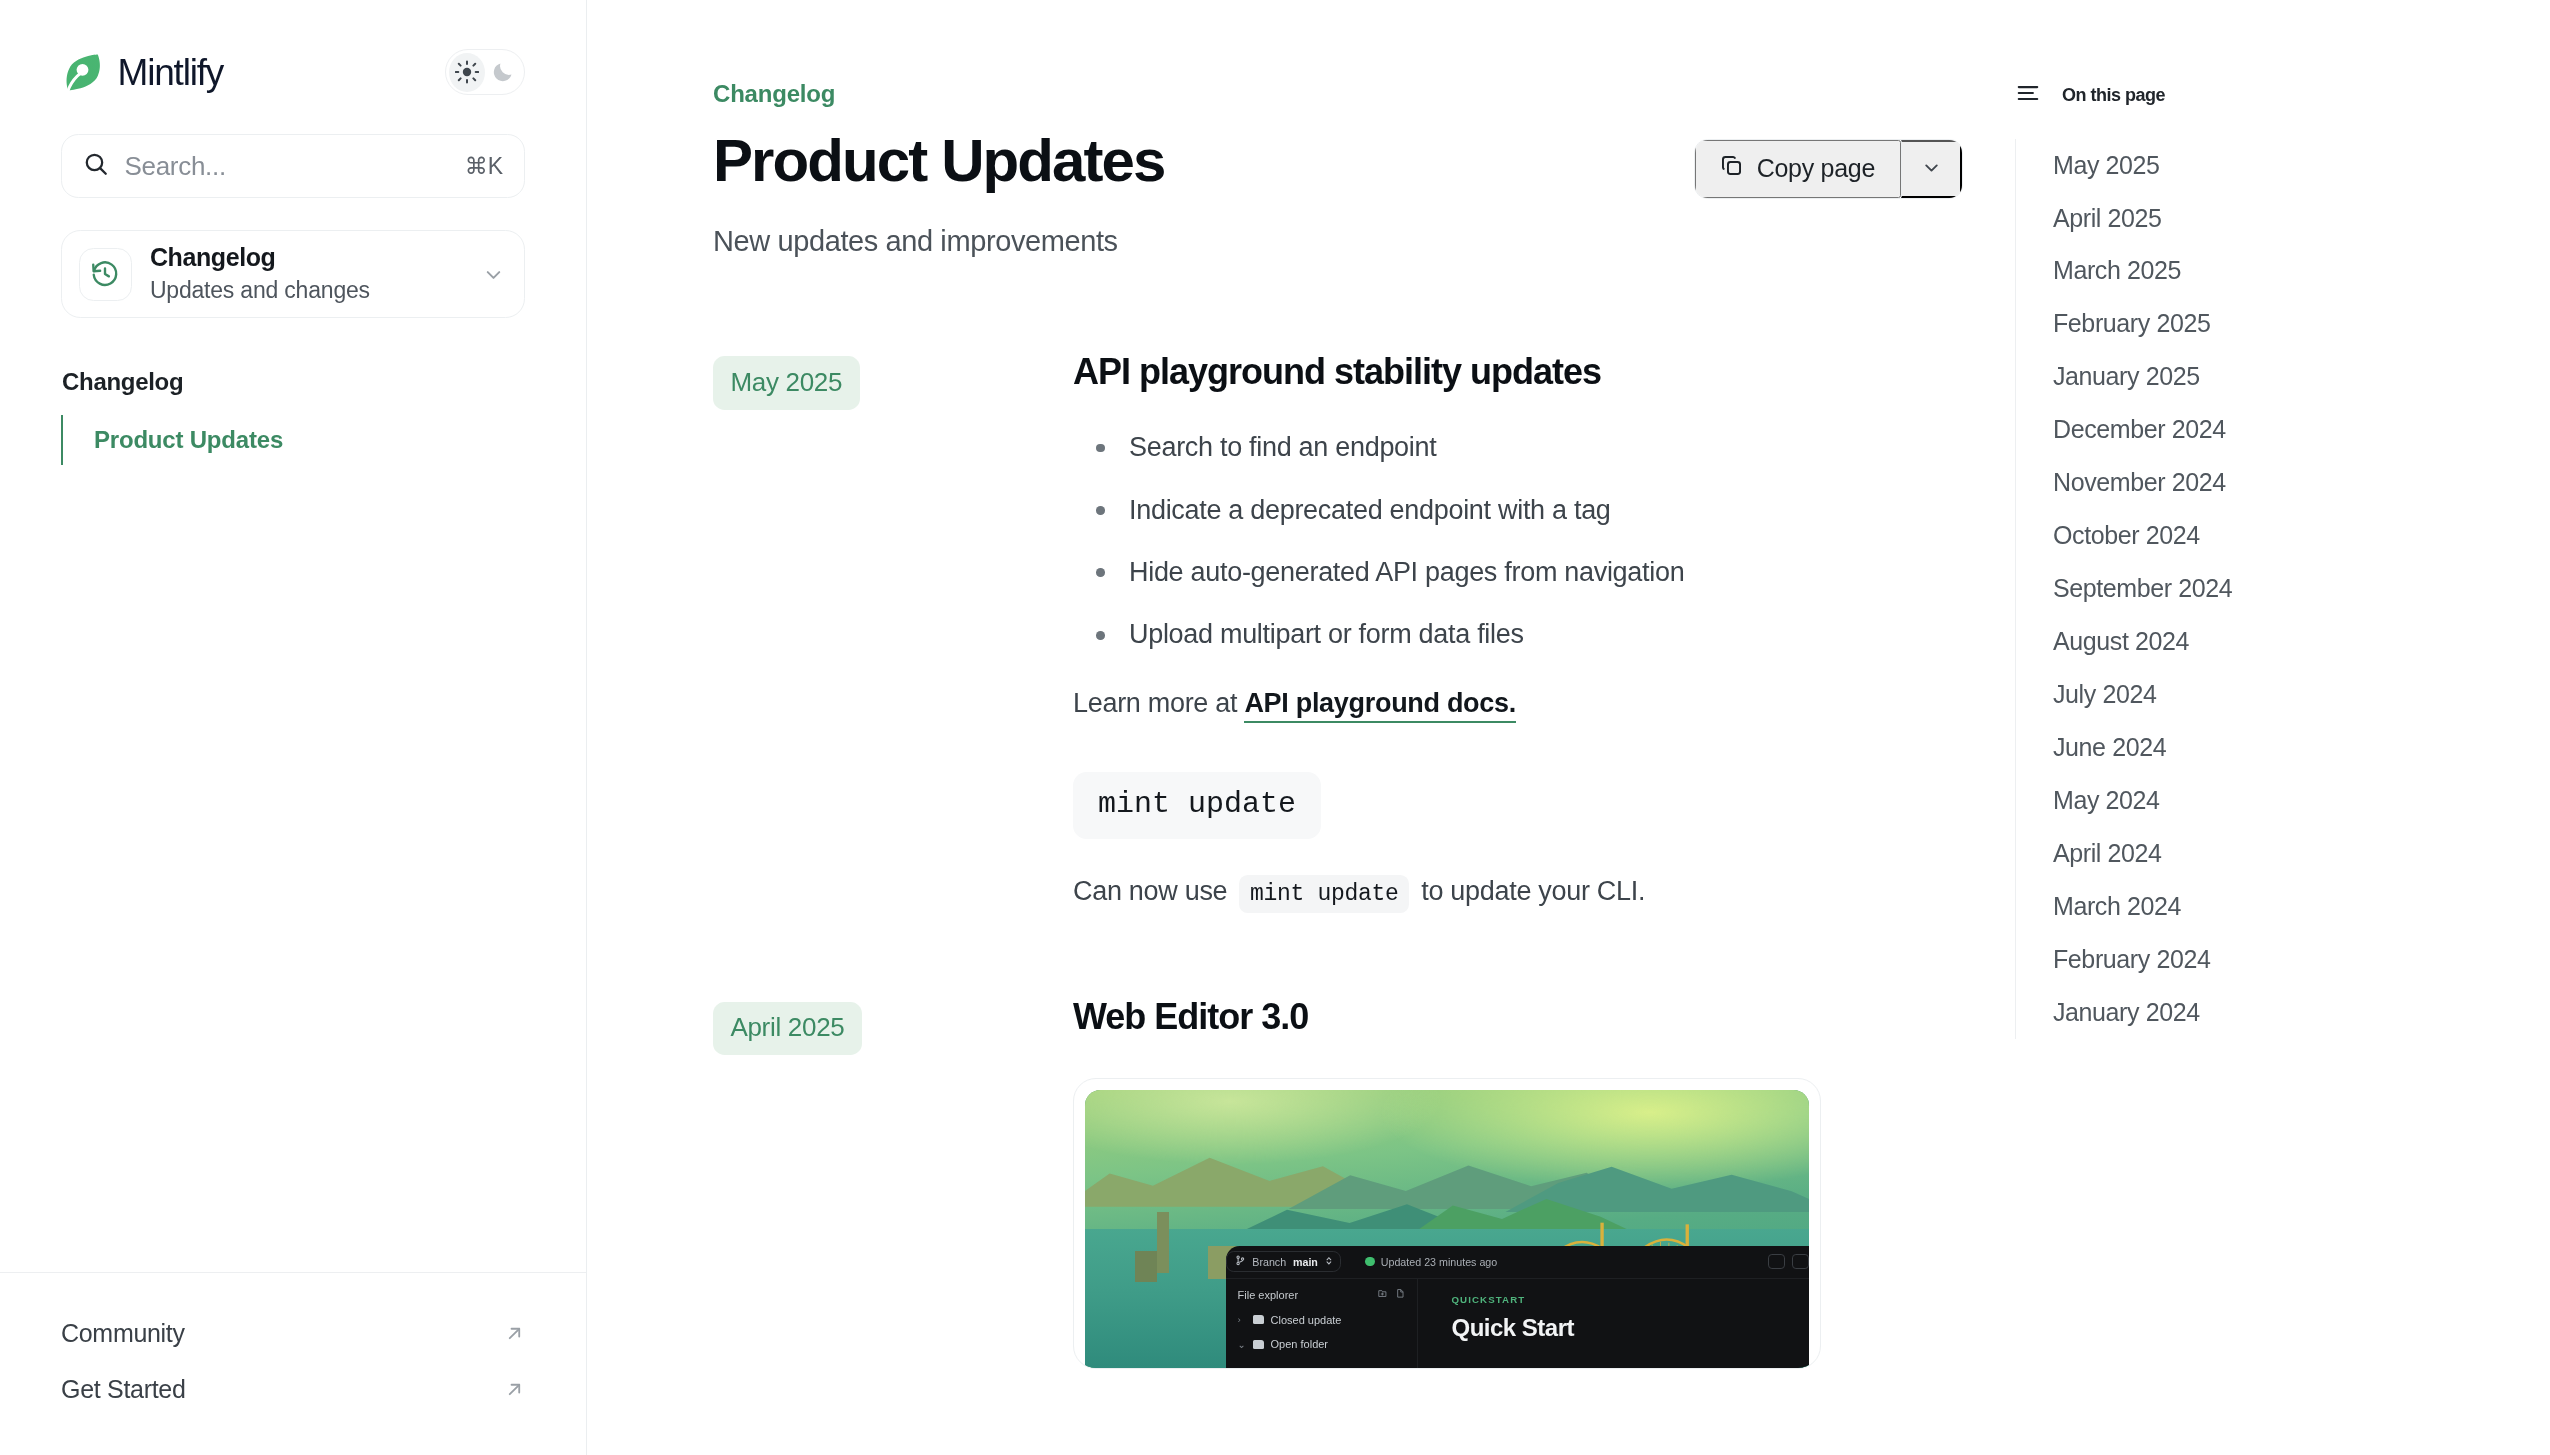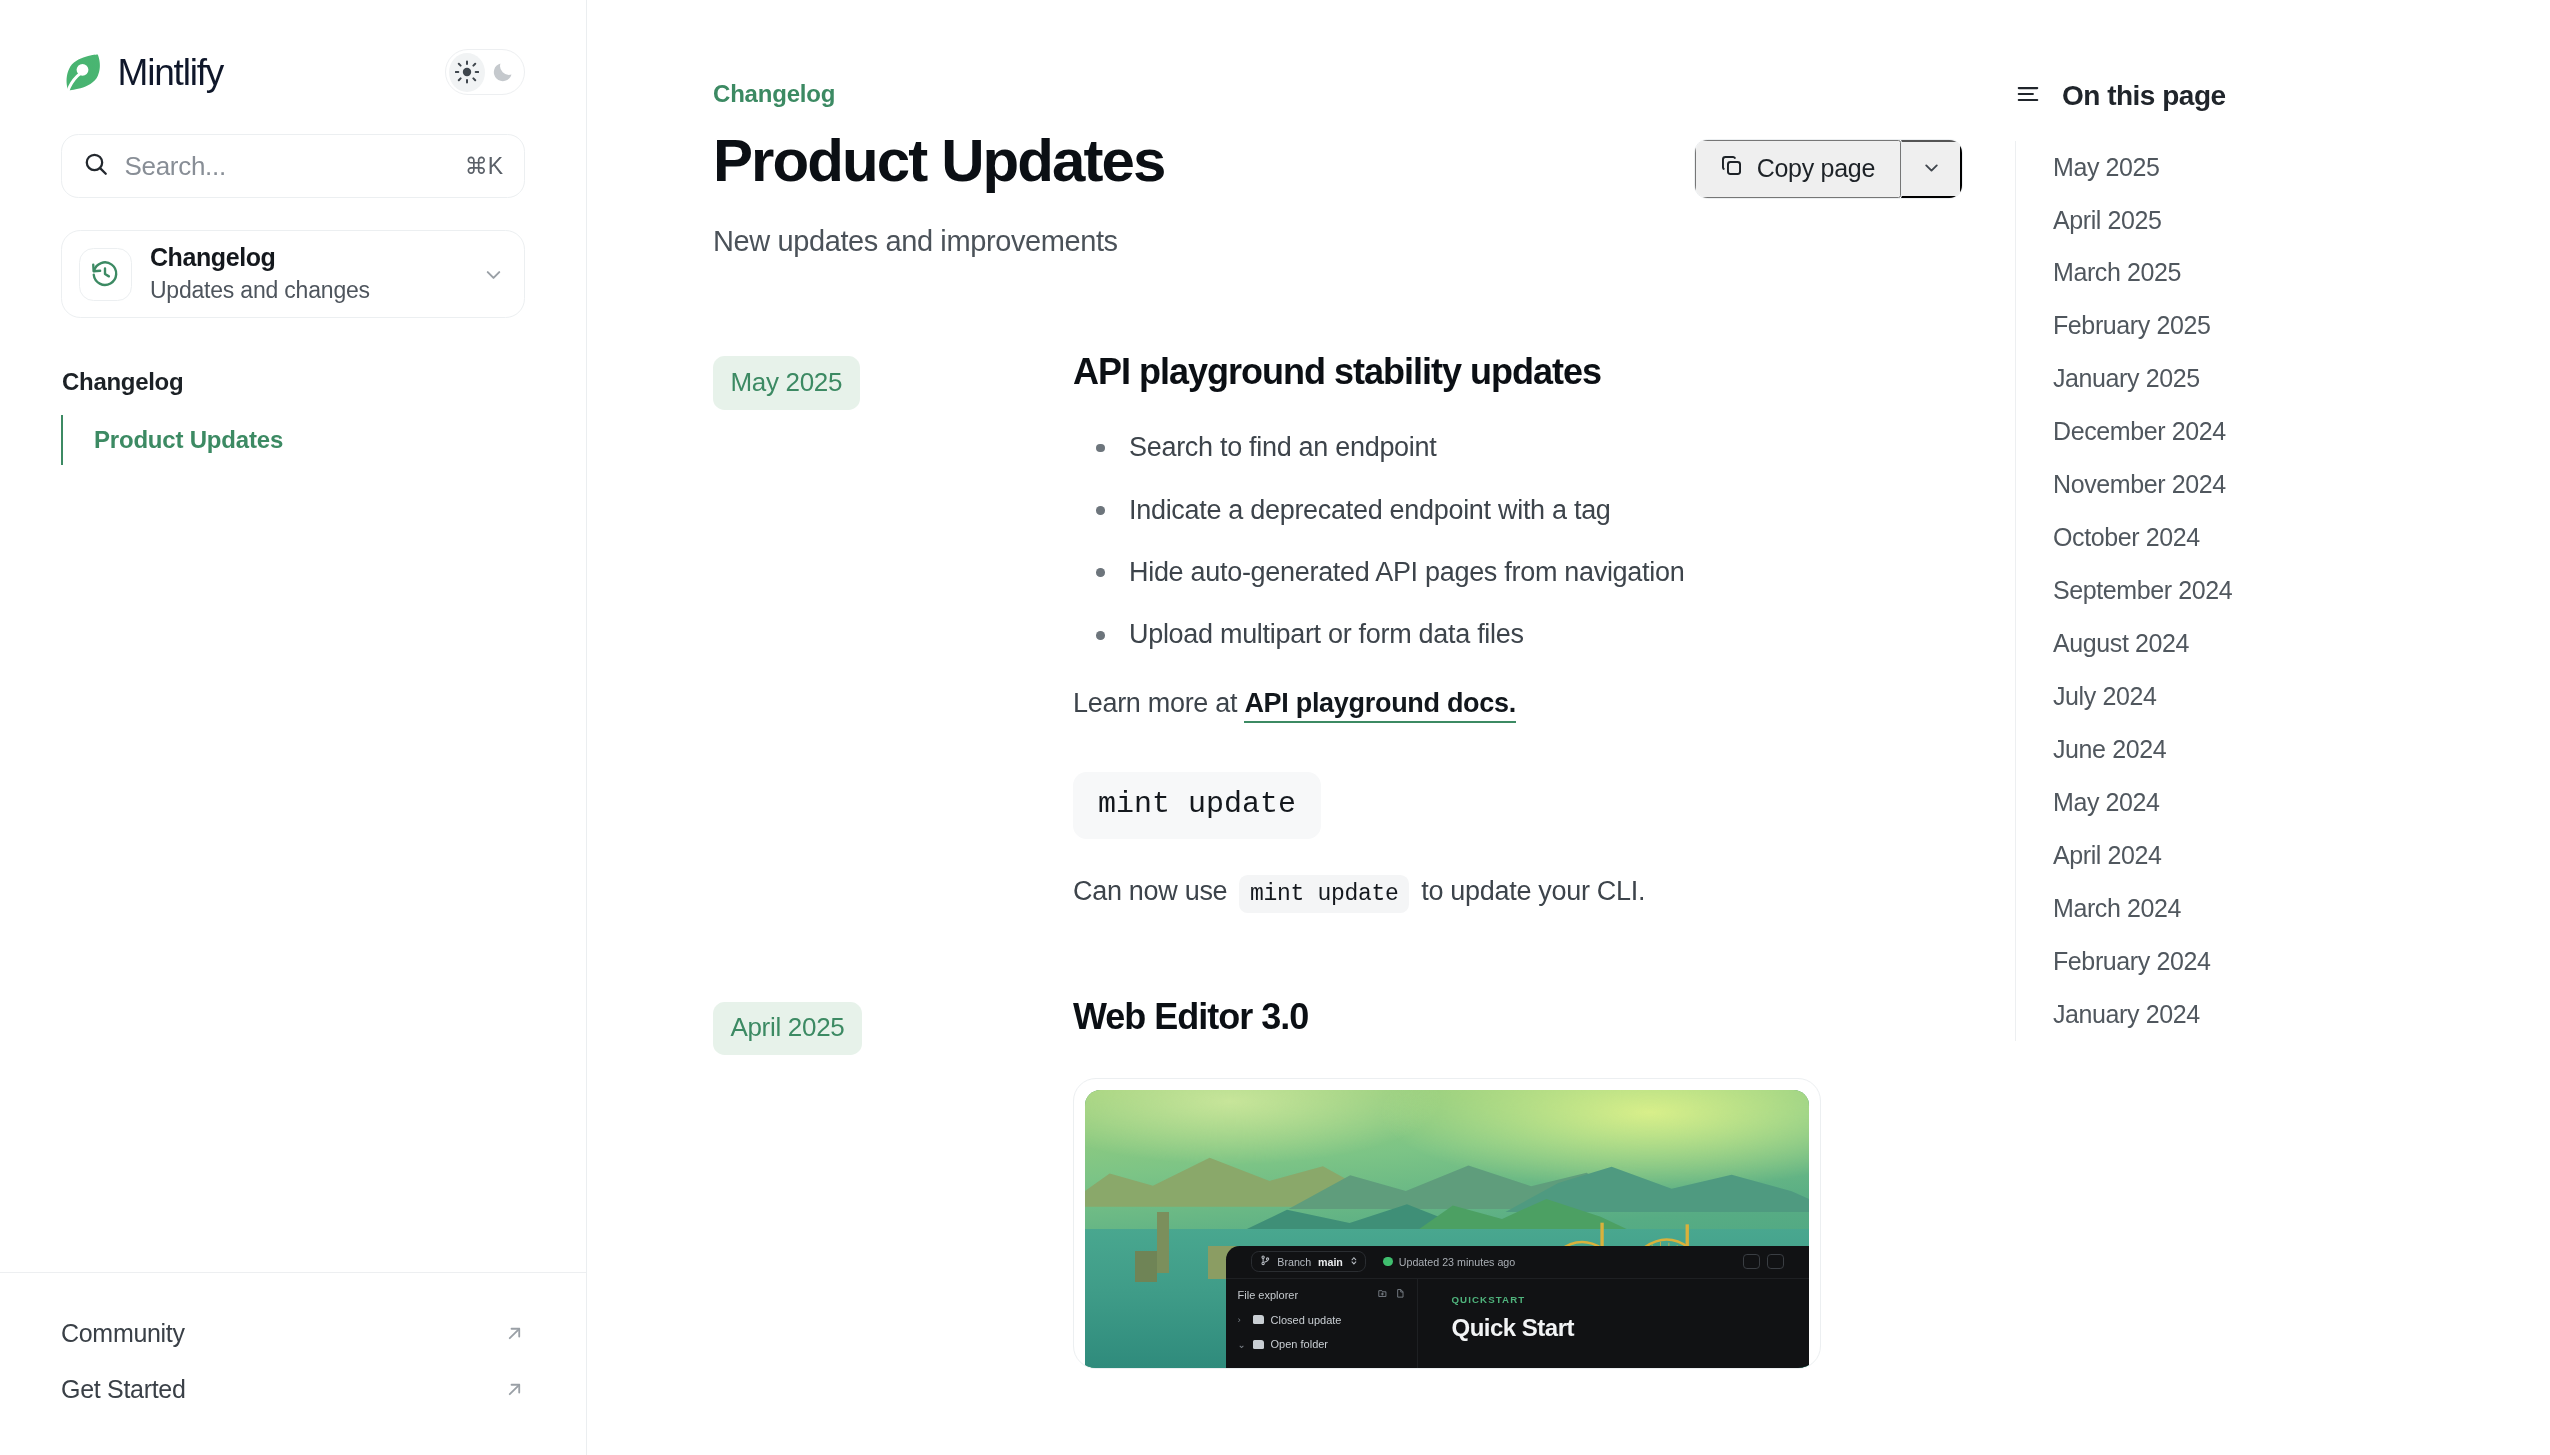--- a/index.html
+++ b/index.html
@@ -198,22 +198,22 @@
   .tower.t1 { left: 10%; top: 44%; width: 1.6%; height: 22%; }
   .tower.t2 { left: 17%; top: 56%; width: 4%; height: 12%; background:#8b9d63; }
   .tower.t3 { left: 7%; top: 58%; width: 3%; height: 11%; background:#6f8456; }
 
   .editor {
     position: absolute; left: 19.5%; right: 0; bottom: 0; top: 56%;
     background: #111214; border-radius: 13.6px 0 0 0; overflow: hidden;
     display: flex; flex-direction: column;
   }
   .ed-top {
-    height: 33px; display: flex; align-items: center; gap: 17px;
-    padding: 0 25px; border-bottom: 1px solid #1e2023; flex: 0 0 33px;
+    height: 33px; display: flex; align-items: center; gap: 24px;
+    padding: 0 0; border-bottom: 1px solid #1e2023; flex: 0 0 33px;
   }
   .ed-branch {
     display: flex; align-items: center; gap: 6.8px;
     border: 1px solid #2a2d31; border-radius: 7.8px; padding: 2.9px 7.8px;
     font-size: 10.7px; color: #b5bac0;
     font-family: "Liberation Sans", sans-serif;
   }
   .ed-branch b { color: #e8eaec; font-weight: 700; }
   .ed-updated { display:flex; align-items:center; gap: 5.8px; font-size: 10.7px; color: #a9aeb4; }
   .ed-dot { width: 9.7px; height: 9.7px; border-radius: 50%; background: #3fbe6e; }
@@ -226,21 +226,21 @@
   .ed-row { display:flex; align-items:center; gap: 6.8px; margin-top: 12.6px; font-size: 11px; color:#c9ced3; }
   .ed-chev { color:#7b8188; font-size: 9.7px; width: 8.7px; }
   .ed-folder { width: 10.7px; height: 8.7px; background:#c9ced3; border-radius: 1.5px 2.9px 1.5px 1.5px; }
   .ed-content { flex: 1; padding: 15.5px 0 0 33px; min-width:0; }
   .ed-kicker { font-size: 9.7px; letter-spacing: 1.1px; color: #4fb37c; font-weight: 700; }
   .ed-h1 { margin-top: 8.7px; font-size: 24px; font-weight: 700; color: #f2f4f5; letter-spacing: -0.5px; }
 
   
   .toc { position: absolute; right: 0; top: 0; width: 593px; padding: 80px 58px 0 58px; }
   .toc-hdr { display: flex; align-items: center; gap: 21px; }
-  .toc-hdr-label { font-size: 28px; font-weight: 700; color: #20252b; letter-spacing: -0.5px; }
+  .toc-hdr-label { font-size: 18px; font-weight: 700; color: #20252b; letter-spacing: -0.5px; }
   .toc-list { margin-top: 29px; border-left: 1.5px solid #edeff1; }
   .toc-item {
     padding: 11.6px 0 12.6px 37px; font-size: 25px;
     color: #50575e; letter-spacing: -0.4px; line-height: 1.15;
   }
 </style>
 </head>
 <body>
 
 <div class="app">

